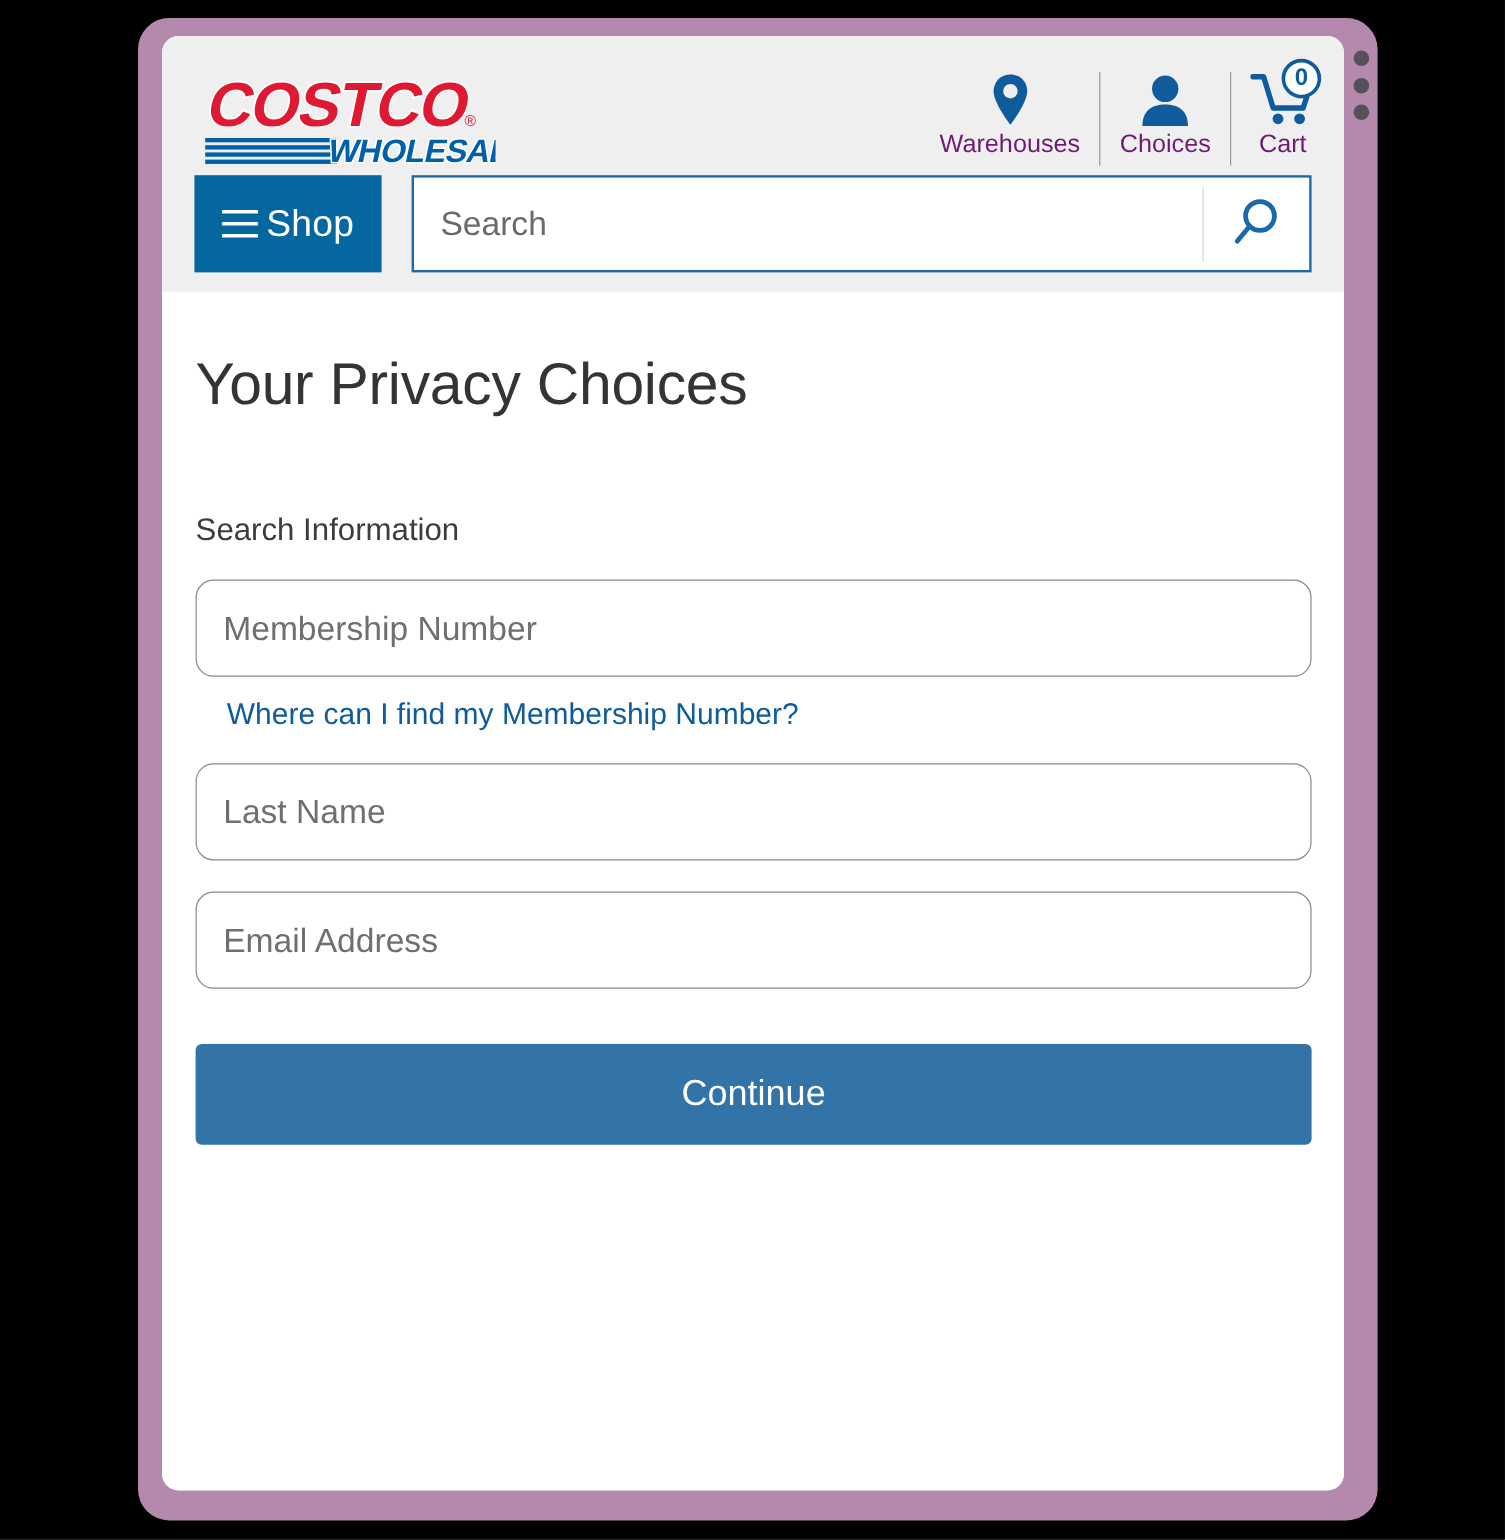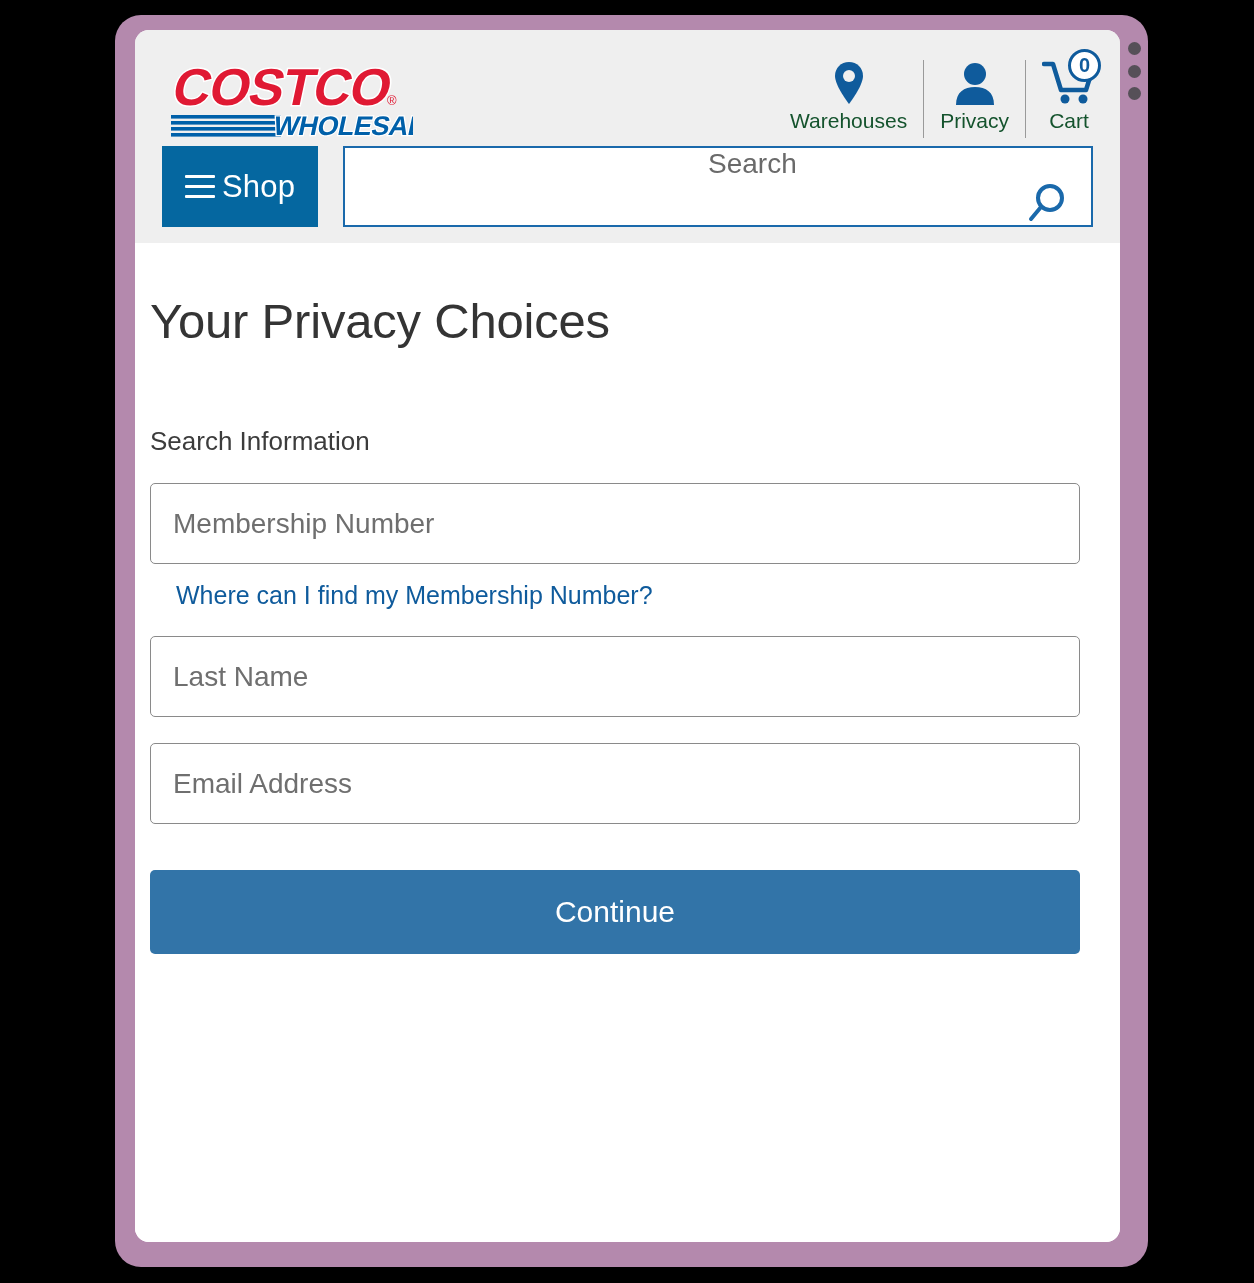--- a/index.html
+++ b/index.html
@@ -98,21 +98,21 @@
     cursor: pointer;
   }
   .nav-icon {
     height: 50px;
     display: flex;
     align-items: center;
     justify-content: center;
   }
   .nav-label {
     font-size: 21px;
-    color: #14532d;
+    color: #701a75;
     line-height: 26px;
     white-space: nowrap;
   }
   .nav-divider {
     width: 1px;
     background: #9a9a9a;
     height: 78px;
     margin-top: 2px;
   }
   #cart-nav { padding-right: 6px; }
@@ -173,22 +173,21 @@
   #search-wrap {
     position: absolute;
     left: 208px;
     top: 116px;
     width: 750px;
     height: 81px;
     background: #ffffff;
     border: 2px solid #1a69ab;
     box-sizing: border-box;
     display: flex;
-    align-items: flex-end;
-    flex-direction: column;
+    align-items: center;
   }
   #search-input {
     flex: 1;
     border: none;
     outline: none;
     height: 100%;
     font-size: 28px;
     color: #3a3a3a;
     padding: 0 22px;
     background: transparent;
@@ -213,21 +212,21 @@
 
   
   #main-content {
     position: absolute;
     left: 0;
     top: 213px;
     width: 985px;
     height: 999px;
     background: #ffffff;
     box-sizing: border-box;
-    padding: 0 15px;
+    padding: 0 28px;
   }
   #page-title {
     margin: 0;
     padding-top: 50px;
     font-size: 49px;
     font-weight: normal;
     color: #343434;
     letter-spacing: -0.2px;
   }
   #section-title {
@@ -236,21 +235,21 @@
     font-size: 26px;
     font-weight: normal;
     color: #3c3c3c;
   }
 
   .form-field {
     margin-top: 26px;
     width: 930px;
     height: 81px;
     border: 1px solid #8a8a8a;
-    border-radius: 5px;
+    border-radius: 15px;
     box-sizing: border-box;
     font-size: 28px;
     color: #3a3a3a;
     padding: 0 22px;
     outline: none;
     background: #ffffff;
     font-family: "Liberation Sans", sans-serif;
     display: block;
   }
   .form-field::placeholder { color: #6f6f6f; opacity: 1; }
@@ -326,21 +325,21 @@
 
       <div class="nav-divider"></div>
 
       <div class="nav-item">
         <span class="nav-icon">
           <svg width="42" height="44" viewBox="0 0 42 44">
             <circle cx="21" cy="13" r="11" fill="#0f5b9c"></circle>
             <path d="M2 44 C2 31 10 26 21 26 C32 26 40 31 40 44 Z" fill="#0f5b9c"></path>
           </svg>
         </span>
-        <span class="nav-label">Privacy</span>
+        <span class="nav-label">Choices</span>
       </div>
 
       <div class="nav-divider"></div>
 
       <div class="nav-item" id="cart-nav">
         <span class="nav-icon cart-wrap">
           <svg width="54" height="46" viewBox="0 0 54 46">
             <path d="M2 4 H11 L19 30 H44 L50 11" fill="none" stroke="#0f5b9c" stroke-width="4.5" stroke-linecap="round" stroke-linejoin="round"></path>
             <circle cx="23" cy="39" r="4.5" fill="#0f5b9c"></circle>
             <circle cx="41" cy="39" r="4.5" fill="#0f5b9c"></circle>

